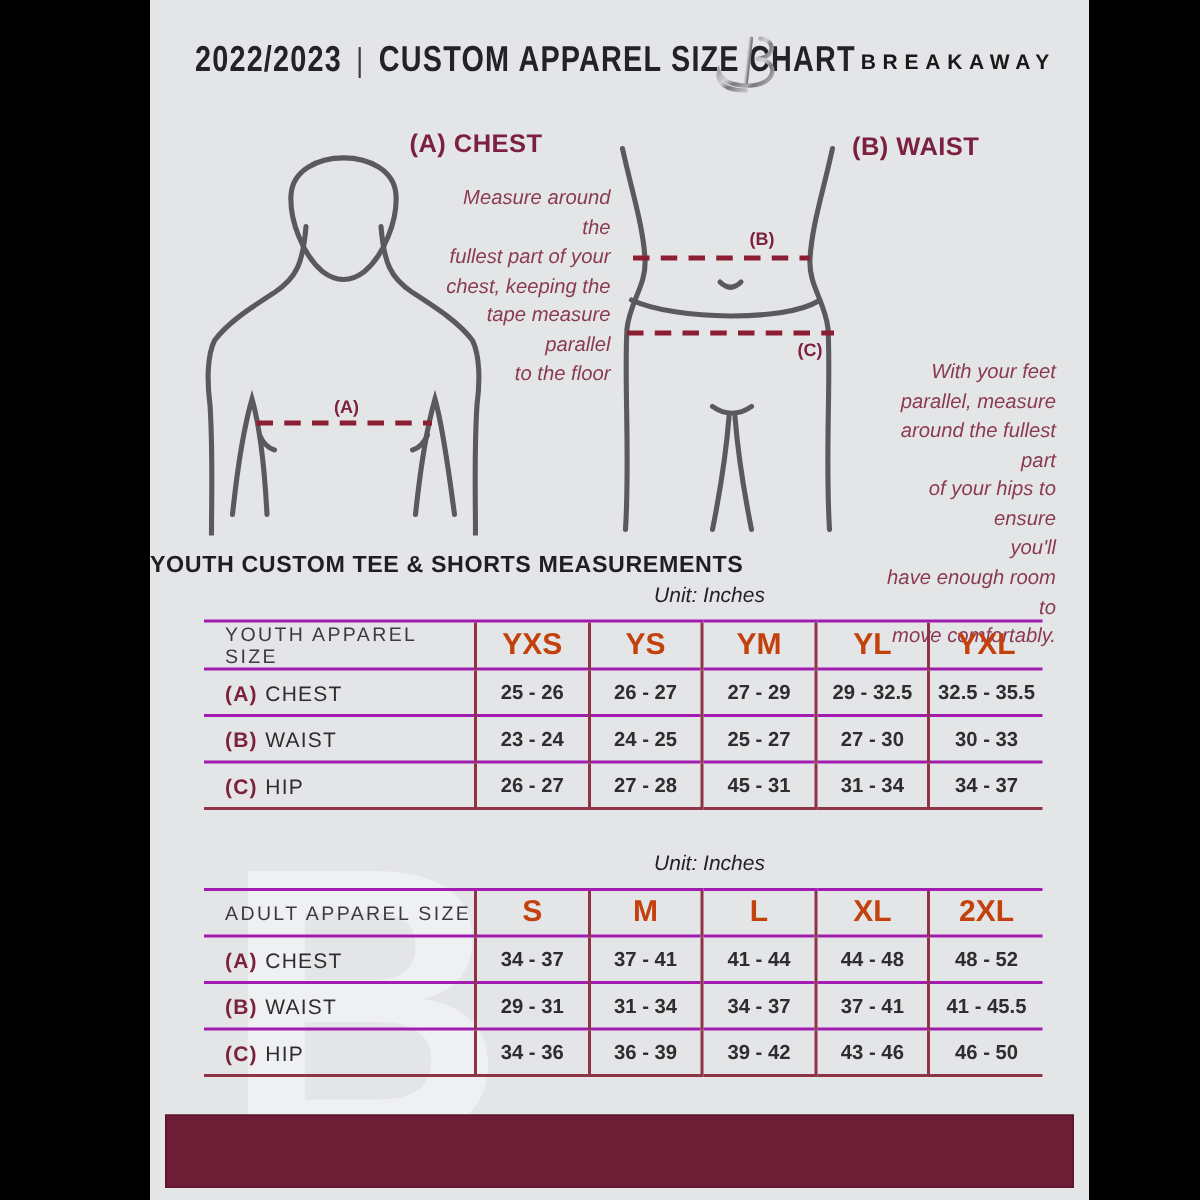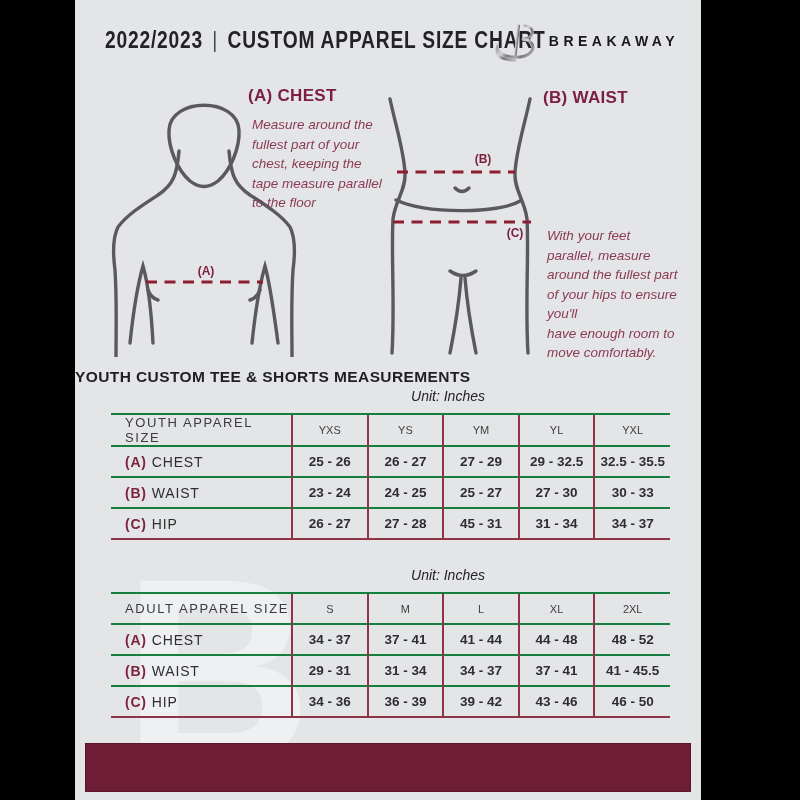--- a/index.html
+++ b/index.html
@@ -2,71 +2,72 @@
 <html><head>
 <meta charset="utf-8">
 <style>
   html,body { margin:0; padding:0; }
   body {
     width:800px; height:800px; background:#000;
     font-family:"Liberation Sans", sans-serif;
     position:relative; overflow:hidden;
   }
   .doc {
-    position:absolute; left:75px; top:0; width:626px; height:800px;
+    position:absolute; left:100px; top:0; width:626px; height:800px;
     background:#e4e5e7; overflow:hidden;
   }
   
   .hdr-title {
     position:absolute; left:30px; top:26px;
     display:flex; align-items:center; gap:12px;
     transform:scaleX(0.80); transform-origin:left center;
     font-weight:700; font-size:24px; color:#232326; letter-spacing:1px;
     white-space:nowrap;
   }
   .hdr-title .pipe { font-weight:400; color:#3a3a3d; font-size:22px; }
   .brand { position:absolute; top:18px; right:22px; display:flex; align-items:center; }
   .brand svg { width:50px; height:46px; }
   .brand-name {
     font-weight:700; font-size:14px; letter-spacing:4.5px; color:#19191b;
-    margin-left:8px; white-space:nowrap;
+    margin-left:8px; white-space:nowrap;padding-left:43px;
   }
   
   .fig { position:absolute; }
   .fig path, .fig line.body { fill:none; stroke:#5a5a5e; stroke-width:3.4; stroke-linecap:round; }
   .dash { stroke:#8c1e33; stroke-width:3.2; stroke-dasharray:11 7.5; fill:none; }
   .fig text { font-family:"Liberation Sans",sans-serif; font-weight:700; font-size:12px; fill:#7c2240; }
   .guide-block { position:absolute; }
   .guide-block h3 {
     margin:0 0 9px 0; font-size:17px; font-weight:700; color:#7b2040; letter-spacing:0.3px;
   }
   .guide-block p {
-    margin:4px; font-style:italic; font-size:13.5px; line-height:1.45; color:#8a3a55;
+    margin:16px; font-style:italic; font-size:13.5px; line-height:1.45; color:#8a3a55;
     white-space:pre-line;
+    text-align:right;
   }
   
   .tbl-title { position:absolute; width:496px; text-align:left;
     font-weight:700; font-size:15.5px; color:#1f1f22; letter-spacing:0.4px; }
   .tbl-unit { position:absolute; width:746px; text-align:center;
     font-style:italic; font-size:14px; color:#232326; }
   .size-table {
     position:absolute; left:36px; width:559px;
     border-collapse:collapse; table-layout:fixed; z-index:1;
   }
   .size-table col.lbl { width:181px; }
   .size-table th, .size-table td {
-    border-top:2px solid #15803d; height:29px; padding:0;
+    border-top:2px solid #a21caf; height:29px; padding:0;
     font-weight:400; color:#2e2e30; background:transparent;
   }
   .size-table th + th, .size-table td + td { border-left:2px solid #8e3447;font-weight:bold; }
   .size-table tbody tr:last-child td { border-bottom:2px solid #8e3447; }
   .size-table thead th.first {
     text-align:left; padding-left:14px; font-size:13px; letter-spacing:1.6px; color:#3b3b3e;
   }
-  .size-table thead th.size { font-weight:400; font-size:11px; color:#404040; }
+  .size-table thead th.size { font-weight:700; font-size:20px; color:#c2410c; }
   .size-table td.rowlbl { text-align:left; padding-left:14px; font-size:14px; letter-spacing:0.8px; }
   .size-table td.rowlbl .pfx { font-weight:700; color:#7c2240; margin-right:5px; }
   .size-table td.val { text-align:center; font-size:13.5px; }
   
   .watermark {
     position:absolute; left:48px; top:540px; z-index:0;
     font-size:262px; font-weight:700; color:#eef0f2; line-height:1;
     user-select:none;
   }
   .footer-bar {

